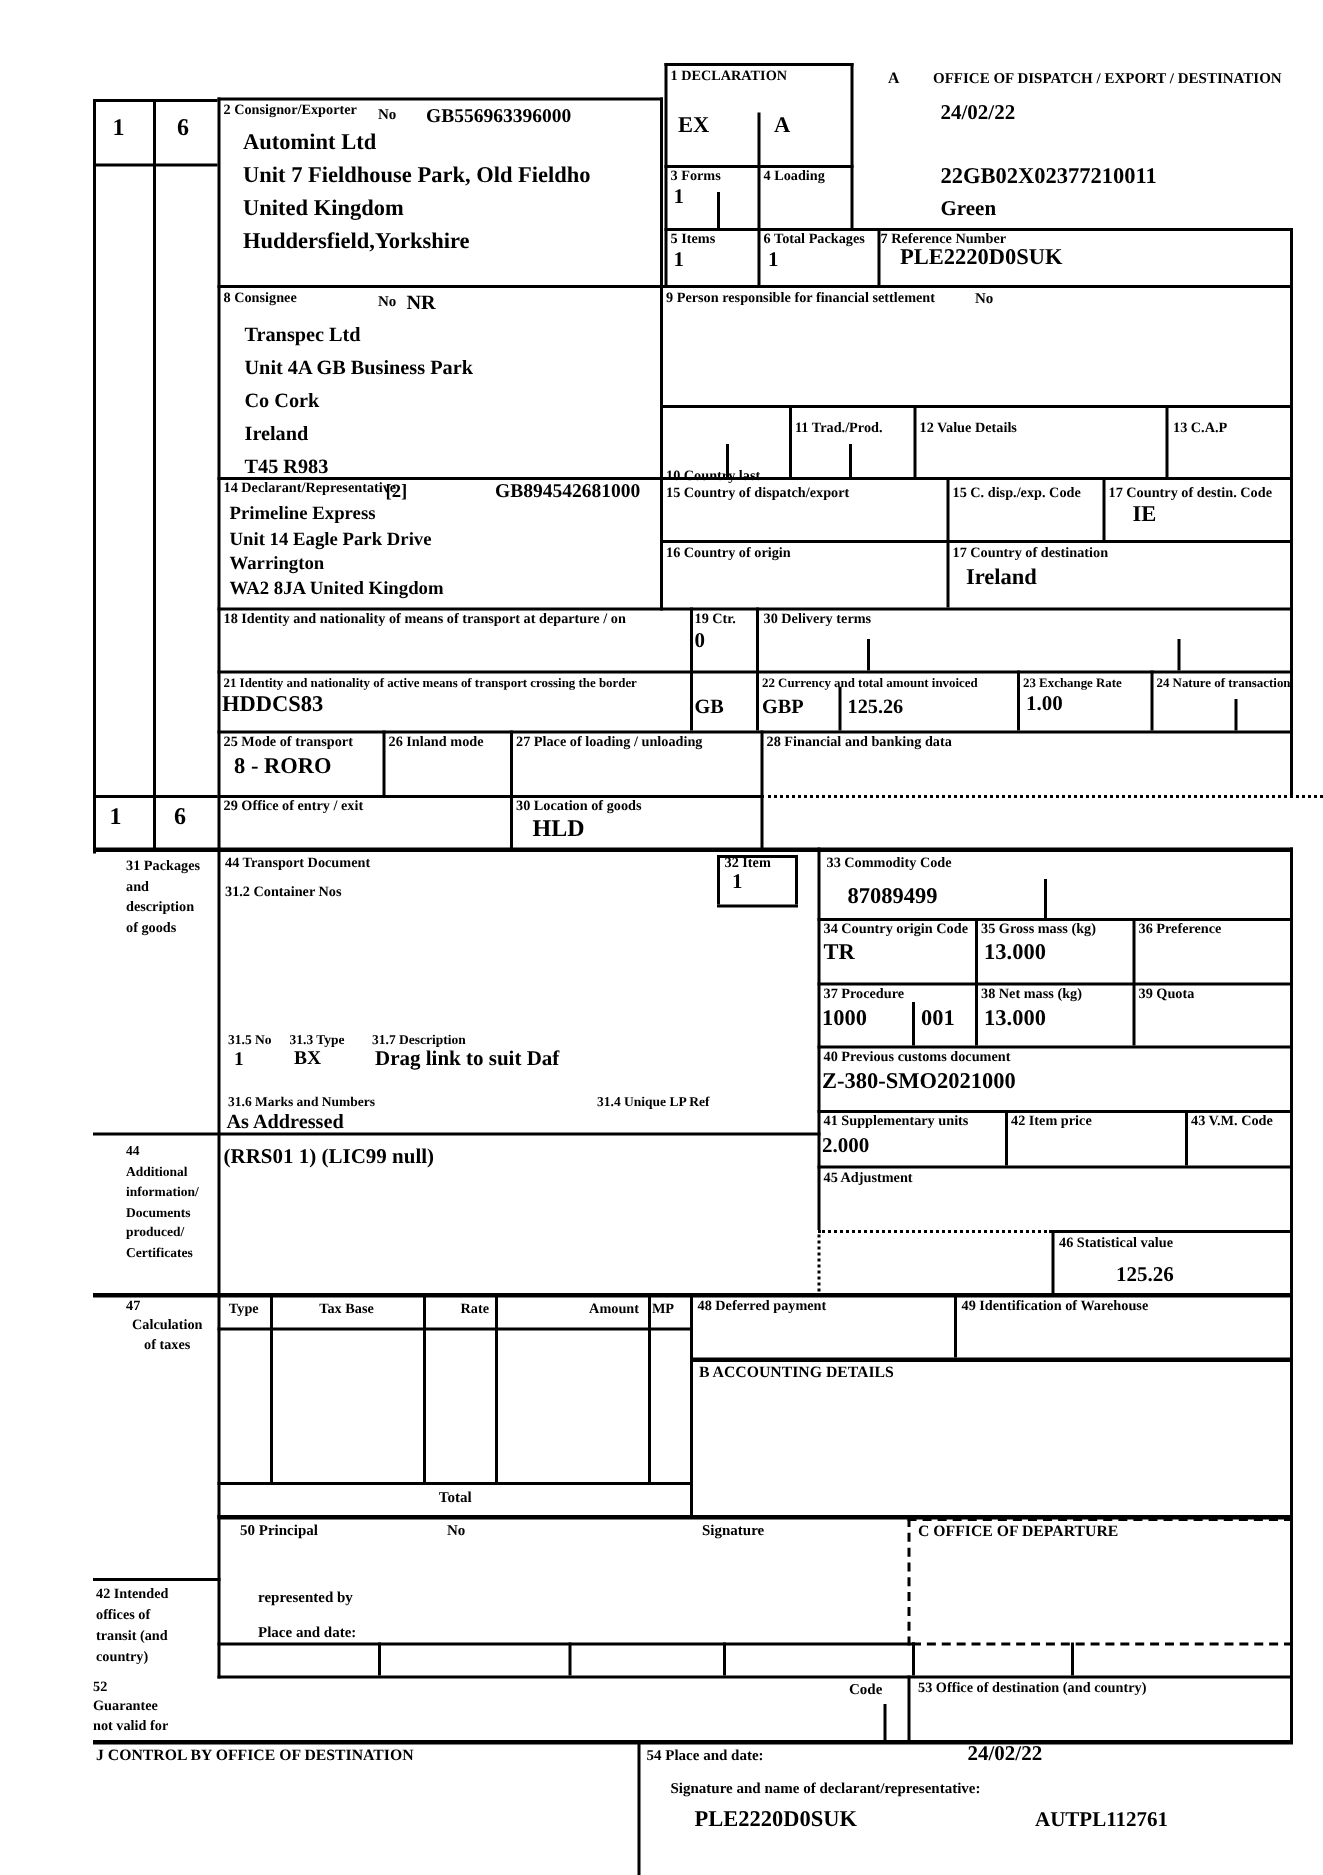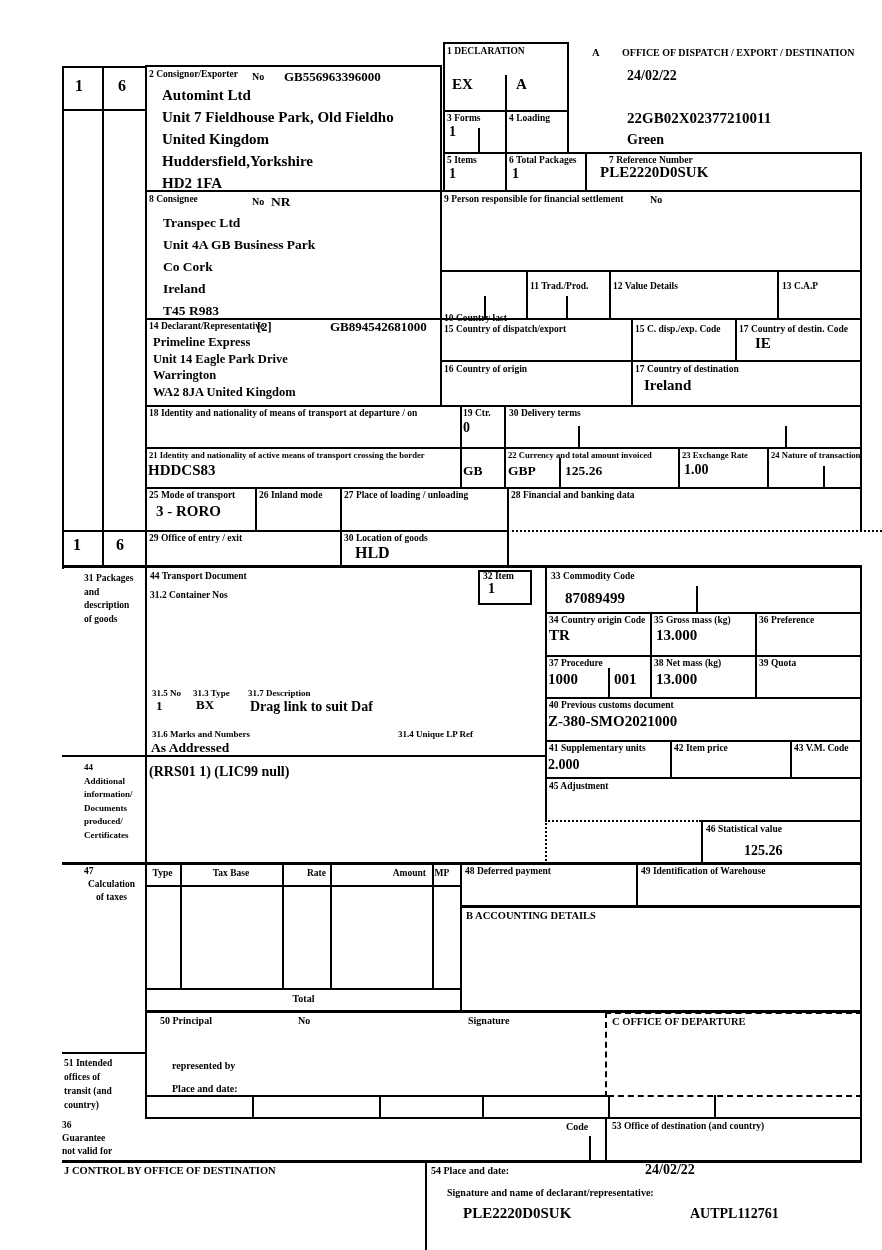--- a/index.html
+++ b/index.html
@@ -143,31 +143,30 @@
   <div class="t v14" style="left:627px;top:132px;">Green</div>
 
   <div class="t lbl" style="left:149px;top:69px;">2 Consignor/Exporter</div>
   <div class="t" style="left:252px;top:71px;font-size:10px;">No</div>
   <div class="t v13" style="left:284px;top:69px;">GB556963396000</div>
   <div class="addr" style="position:absolute;left:162px;top:84px;font-size:15px;line-height:22px;">
     <div>Automint Ltd</div>
     <div>Unit 7 Fieldhouse Park, Old Fieldho</div>
     <div>United Kingdom</div>
     <div>Huddersfield,Yorkshire</div>
-    <div>HD2 1FA</div>
   </div>
 
   <div class="t lbl" style="left:447px;top:113px;">3 Forms</div>
   <div class="t v14" style="left:449px;top:124px;">1</div>
   <div class="t lbl" style="left:509px;top:113px;">4 Loading</div>
   <div class="t lbl" style="left:447px;top:155px;">5 Items</div>
   <div class="t v14" style="left:449px;top:166px;">1</div>
   <div class="t lbl" style="left:509px;top:155px;">6 Total Packages</div>
   <div class="t v14" style="left:512px;top:166px;">1</div>
-  <div class="t lbl" style="left:609px;top:155px;">7 Reference Number</div>
+  <div class="t lbl" style="left:587px;top:155px;">7 Reference Number</div>
   <div class="t v15" style="left:600px;top:164px;">PLE2220D0SUK</div>
 
   <div class="t lbl" style="left:149px;top:194px;">8 Consignee</div>
   <div class="t" style="left:252px;top:196px;font-size:10px;">No</div>
   <div class="t v13h" style="left:271px;top:194px;">NR</div>
   <div class="addr" style="position:absolute;left:163px;top:212px;font-size:13.5px;line-height:22px;">
     <div>Transpec Ltd</div>
     <div>Unit 4A GB Business Park</div>
     <div>Co Cork</div>
     <div>Ireland</div>
@@ -207,21 +206,21 @@
   <div class="t v15" style="left:148px;top:462px;">HDDCS83</div>
   <div class="t v13h" style="left:463px;top:463px;">GB</div>
   <div class="t lbl8" style="left:508px;top:450px;">22 Currency and total amount invoiced</div>
   <div class="t v13h" style="left:508px;top:463px;">GBP</div>
   <div class="t v13h" style="left:565px;top:463px;">125.26</div>
   <div class="t lbl8" style="left:682px;top:450px;">23 Exchange Rate</div>
   <div class="t v14" style="left:684px;top:462px;">1.00</div>
   <div class="t lbl8" style="left:771px;top:450px;">24 Nature of transaction</div>
 
   <div class="t lbl" style="left:149px;top:490px;">25 Mode of transport</div>
-  <div class="t v15" style="left:156px;top:503px;">3 - RORO</div>
+  <div class="t v15" style="left:156px;top:503px;">8 - RORO</div>
   <div class="t lbl" style="left:259px;top:490px;">26 Inland mode</div>
   <div class="t lbl" style="left:344px;top:490px;">27 Place of loading / unloading</div>
   <div class="t lbl" style="left:511px;top:490px;">28 Financial and banking data</div>
   <div class="t lbl" style="left:149px;top:533px;">29 Office of entry / exit</div>
   <div class="t lbl" style="left:344px;top:533px;">30 Location of goods</div>
   <div class="t v16" style="left:355px;top:544px;">HLD</div>
 
   <div class="mlab" style="position:absolute;left:84px;top:572px;">
     <div>31 Packages</div>
     <div>and</div>
@@ -289,29 +288,29 @@
   <div class="t lbl" style="left:465px;top:866px;">48 Deferred payment</div>
   <div class="t lbl" style="left:641px;top:866px;">49 Identification of Warehouse</div>
   <div class="t hdr" style="left:466px;top:910px;">B ACCOUNTING DETAILS</div>
 
   <div class="t" style="left:160px;top:1015px;font-size:10px;">50 Principal</div>
   <div class="t" style="left:298px;top:1015px;font-size:10px;">No</div>
   <div class="t" style="left:468px;top:1015px;font-size:10px;">Signature</div>
   <div class="t" style="left:172px;top:1060px;font-size:10px;">represented by</div>
   <div class="t" style="left:172px;top:1083px;font-size:10px;">Place and date:</div>
   <div class="mlab" style="position:absolute;left:64px;top:1056px;">
-    <div style="line-height:14px;">51 Intended</div>
+    <div style="line-height:14px;">42 Intended</div>
     <div style="line-height:14px;">offices of</div>
     <div style="line-height:14px;">transit (and</div>
     <div style="line-height:14px;">country)</div>
   </div>
   <div class="t hdr" style="left:612px;top:1016px;">C OFFICE OF DEPARTURE</div>
 
   <div class="mlab" style="position:absolute;left:62px;top:1119px;">
-    <div style="line-height:13px;">36</div>
+    <div style="line-height:13px;">52</div>
     <div style="line-height:13px;">Guarantee</div>
     <div style="line-height:13px;">not valid for</div>
   </div>
   <div class="t" style="left:566px;top:1121px;font-size:10px;">Code</div>
   <div class="t lbl" style="left:612px;top:1121px;">53 Office of destination (and country)</div>
 
   <div class="t hdr" style="left:64px;top:1165px;">J CONTROL BY OFFICE OF DESTINATION</div>
   <div class="t" style="left:431px;top:1165px;font-size:10px;">54 Place and date:</div>
   <div class="t v14" style="left:645px;top:1162px;">24/02/22</div>
   <div class="t" style="left:447px;top:1187px;font-size:10px;">Signature and name of declarant/representative:</div>

